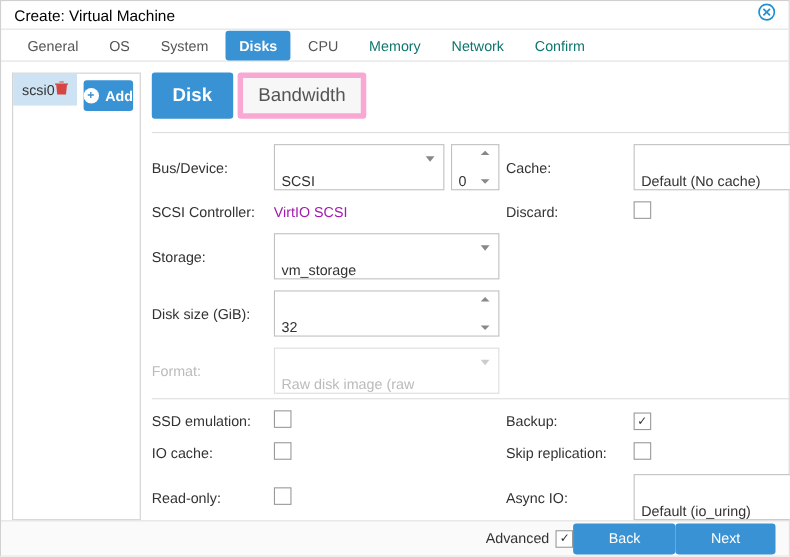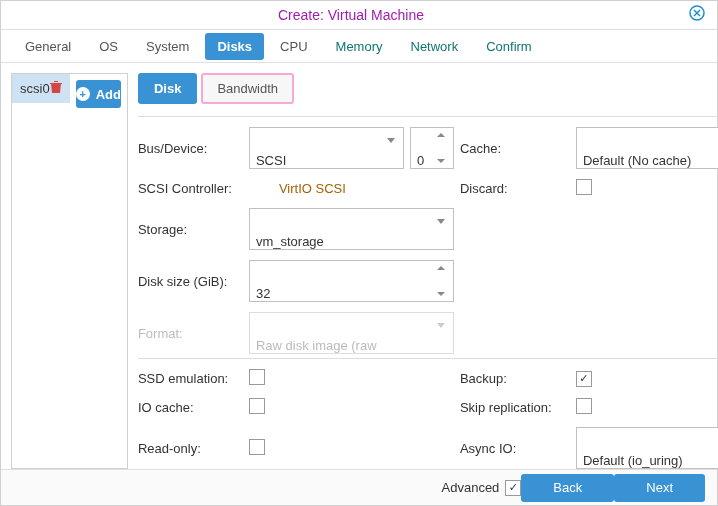--- a/index.html
+++ b/index.html
@@ -1,48 +1,48 @@
 <!DOCTYPE html>
 <html><head>
 <meta charset="utf-8">
 <style>
 * { box-sizing: border-box; margin: 0; padding: 0; font-family: Arial, Helvetica, sans-serif; }
 body { background: #f5f5f5; font-size: 13px; color: #333; }
 .window { width: 718px; height: 506px; background: #fff; border: 1px solid #d0d0d0; display: flex; flex-direction: column; }
 .titlebar { height: 36px; display: flex; align-items: center; padding: 0 12px; border-bottom: 1px solid #e0e0e0; }
-.titlebar .title { color: #a21caf; font-size: 14px; flex: 1; text-align: center; }
+.titlebar .title { color: #000000; font-size: 14px; flex: 1; }
 .titlebar .close { color: #1e90d2; cursor: pointer; font-size: 16px; }
 .wizard-tabs { height: 40px; display: flex; align-items: center; padding: 0 12px; gap: 4px; border-bottom: 1px solid #e0e0e0; }
 .wizard-tab { padding: 6px 12px; color: #555; cursor: pointer; border-radius: 3px; font-size: 13px; }
 .wizard-tab.active { background: #3892d4; color: #fff; font-weight: bold; }
 .wizard-tab.disabled { color: #0f766e; cursor: default; }
 .body { flex: 1; display: flex; padding: 10px 10px 0 10px; gap: 10px; }
 .sidebar { width: 130px; display: flex; flex-direction: row; border: 1px solid #d0d0d0; }
 .disk-list { flex: 1; }
 .disk-item { background: #cde2f2; padding: 6px 8px; display: flex; align-items: center; justify-content: space-between; color: #333; cursor: pointer; }
 .trash { color: #d64541; cursor: pointer; font-size: 14px; }
 .add-btn { margin: 6px; height: 28px; background: #3892d4; color: #fff; border: none; border-radius: 3px; cursor: pointer; font-weight: bold; display: flex; align-items: center; justify-content: center; gap: 6px; font-size: 13px; }
 .add-icon { display: inline-block; width: 14px; height: 14px; border-radius: 50%; background: #fff; color: #3892d4; line-height: 14px; text-align: center; font-size: 11px; font-weight: bold; }
 .main { flex: 1; display: flex; flex-direction: column; }
 .sub-tabs { display: flex; gap: 4px; margin-bottom: 8px; }
-.sub-tab { padding: 6px 14px; border: 2px solid #f9a8d4; background: #f7f7f7; color: #555; cursor: pointer; border-radius: 3px; font-size: 13px; }
+.sub-tab { padding: 6px 14px; border: 5px solid #f9a8d4; background: #f7f7f7; color: #555; cursor: pointer; border-radius: 3px; font-size: 17px; }
 .sub-tab.active { background: #3892d4; color: #fff; border-color: #3892d4; font-weight: bold; }
 hr.sep { border: none; border-top: 1px solid #ddd; margin: 4px 0 10px 0; }
 .grid { display: grid; grid-template-columns: 105px 155px 44px 110px 160px; column-gap: 6px; row-gap: 10px; align-items: center; }
 .label { color: #333; font-size: 13px; }
 .label.disabled { color: #bbb; }
 .select, .input, .numfield { height: 42px; border: 1px solid #c0c0c0; background: #fff; padding: 0 22px 0 6px; font-size: 13px; color: #333; position: relative; display: flex; align-items: flex-end; }
 .select.disabled, .input.disabled { color: #bbb; border-color: #ddd; }
 .select::after { content: ""; position: absolute; right: 8px; top: 10px; border-left: 4px solid transparent; border-right: 4px solid transparent; border-top: 5px solid #888; }
 .select.disabled::after { border-top-color: #ccc; }
 .numfield { position: relative; }
 .numfield::before, .numfield::after { content: ""; position: absolute; right: 8px; border-left: 4px solid transparent; border-right: 4px solid transparent; }
 .numfield::before { top: 5px; border-bottom: 4px solid #888; }
 .numfield::after { bottom: 5px; border-top: 4px solid #888; }
-.readonly { color: #a16207; font-size: 13px; margin-left: 30px; }
+.readonly { color: #a21caf; font-size: 13px; }
 .checkbox { width: 16px; height: 16px; border: 1px solid #999; display: inline-flex; align-items: center; justify-content: center; background: #fff; cursor: pointer; font-size: 11px; color: #333; }
 .span2 { grid-column: 2 / span 2; }
 .col5 { grid-column: 5; }
 .grid2 { display: grid; grid-template-columns: 105px 155px 44px 110px 160px; column-gap: 6px; row-gap: 10px; align-items: center; }
 .footer { height: 44px; border-top: 1px solid #e0e0e0; display: flex; align-items: center; justify-content: flex-end; padding: 0 12px; background: #fafafa; }
 .footer .adv { display: flex; align-items: center; gap: 6px; color: #333; font-size: 13px; }
 .btn { height: 28px; padding: 0 32px; background: #3892d4; color: #fff; border: none; border-radius: 3px; cursor: pointer; font-size: 13px; }
 </style>
 </head>
 <body>

